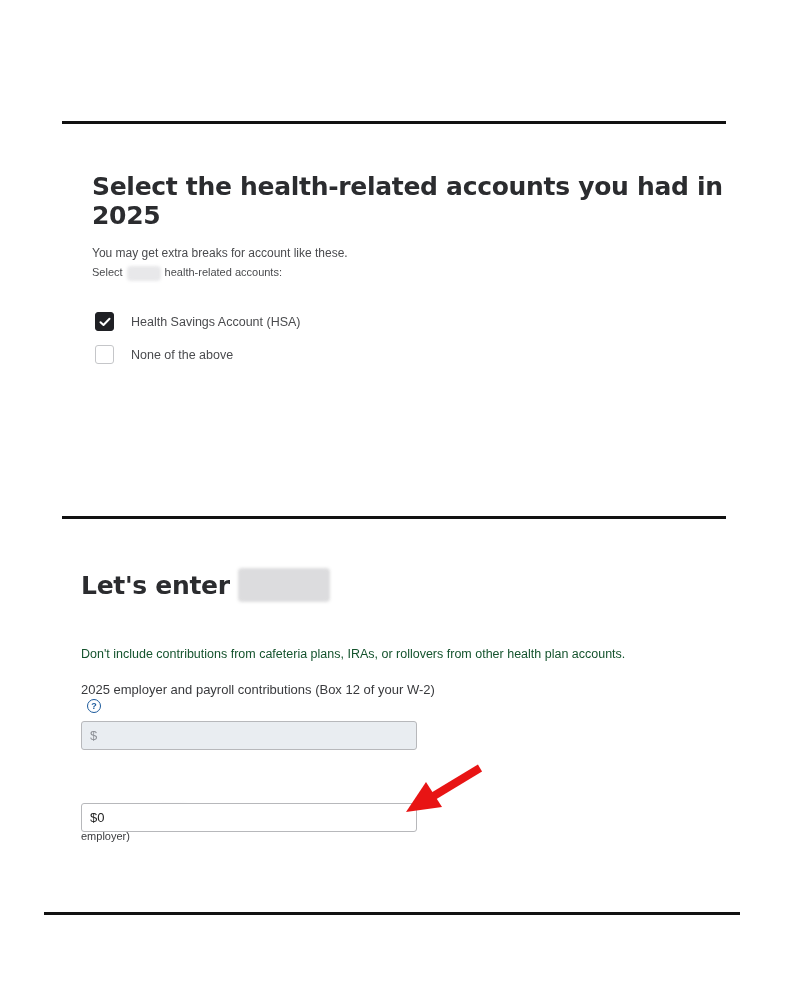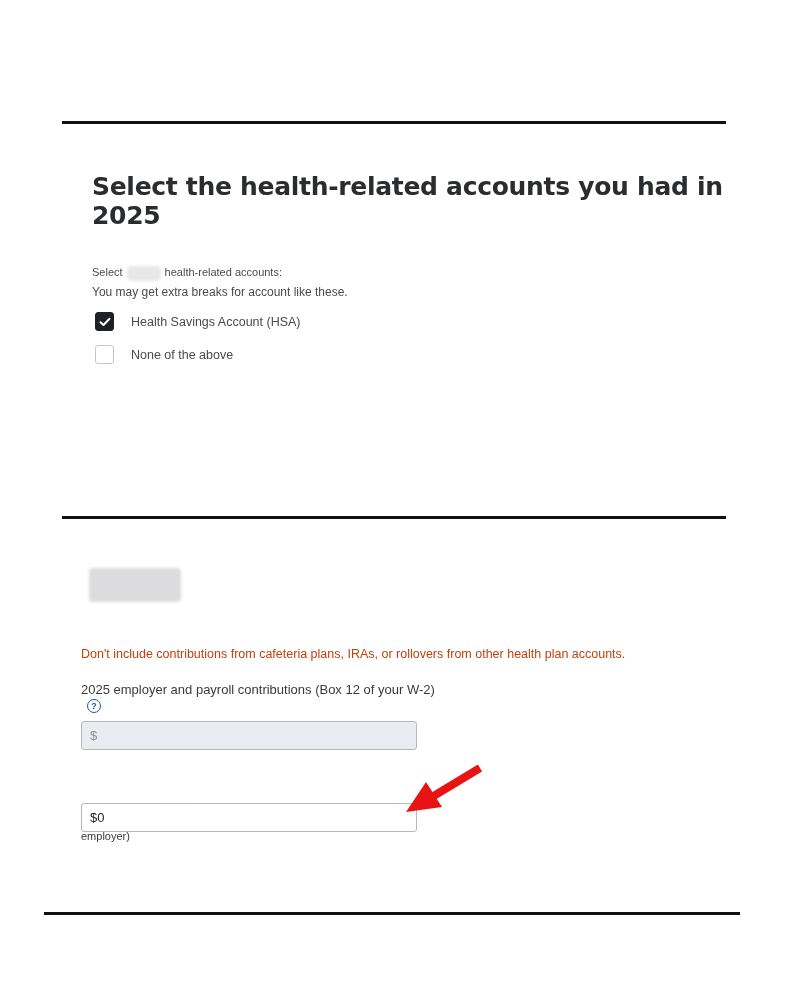--- a/index.html
+++ b/index.html
@@ -20,35 +20,35 @@
     #title1 { left: 92px; top: 172px; font-size: 25px; }
     #title2 { left: 81px; top: 568px; font-size: 25px; display: flex; align-items: center; }
 
     .redact {
       display: inline-block; background: #e8e8ea; border-radius: 4px;
       filter: blur(1.5px);
     }
     #title2 .redact { width: 92px; height: 34px; margin: 0 6px 0 8px; background: #dcdcde; }
 
     .subtext { position: absolute; font-size: 12px; color: #4a4b4e; }
-    #sub1 { left: 92px; top: 246px; margin-top: 39px; }
+    #sub1 { left: 92px; top: 246px; }
     #sub2 { left: 92px; top: 266px; font-size: 11px; display: flex; align-items: flex-start; }
     #sub2 .redact { width: 34px; height: 15px; margin: 0 4px; }
 
     .checkbox-list { position: absolute; left: 95px; top: 305px; }
     .cb-row { display: flex; align-items: center; height: 33px; cursor: pointer; gap: 8px; }
     .cb-box {
       width: 19px; height: 19px; border: 1px solid #c5c6c9; border-radius: 3px;
       background: #fff; display: flex; align-items: center; justify-content: center;
       margin-right: 9px;
     }
     .cb-box.checked { background: #1f2024; border-color: #1f2024; }
     .cb-label { font-size: 12.5px; color: #4a4b4e; }
 
-    #note { position: absolute; left: 81px; top: 647px; font-size: 12.5px; color: #c2410c; }
+    #note { position: absolute; left: 81px; top: 647px; font-size: 12.5px; color: #14532d; }
     #label1 { position: absolute; left: 81px; top: 682px; font-size: 13px; color: #393a3d; }
     #help-icon {
       position: absolute; left: 87px; top: 699px; width: 14px; height: 14px;
       border: 1.6px solid #1b5a9c; border-radius: 50%; color: #1b5a9c;
       font-size: 9px; font-weight: bold; display: flex; align-items: center; justify-content: center;
     }
     .input {
       position: absolute; border: 1px solid #b7b8bb; border-radius: 3px;
       font-size: 13px; padding-left: 8px; display: flex; align-items: center;
     }
@@ -83,20 +83,21 @@
   </div>
   <div class="cb-row">
     <span class="cb-box"></span>
     <span class="cb-label">None of the above</span>
   </div>
 </div>
 
 <div class="divider" id="div2"></div>
 
 <h1 class="h1" id="title2">
+  <span>Let's enter</span>
   <span class="redact"></span>
 </h1>
 
 <p id="note">Don't include contributions from cafeteria plans, IRAs, or rollovers from other health plan accounts.</p>
 
 <label id="label1">2025 employer and payroll contributions (Box 12 of your W-2)</label>
 <span id="help-icon">?</span>
 <div class="input" id="input1">
   <span>$</span>
 </div>

